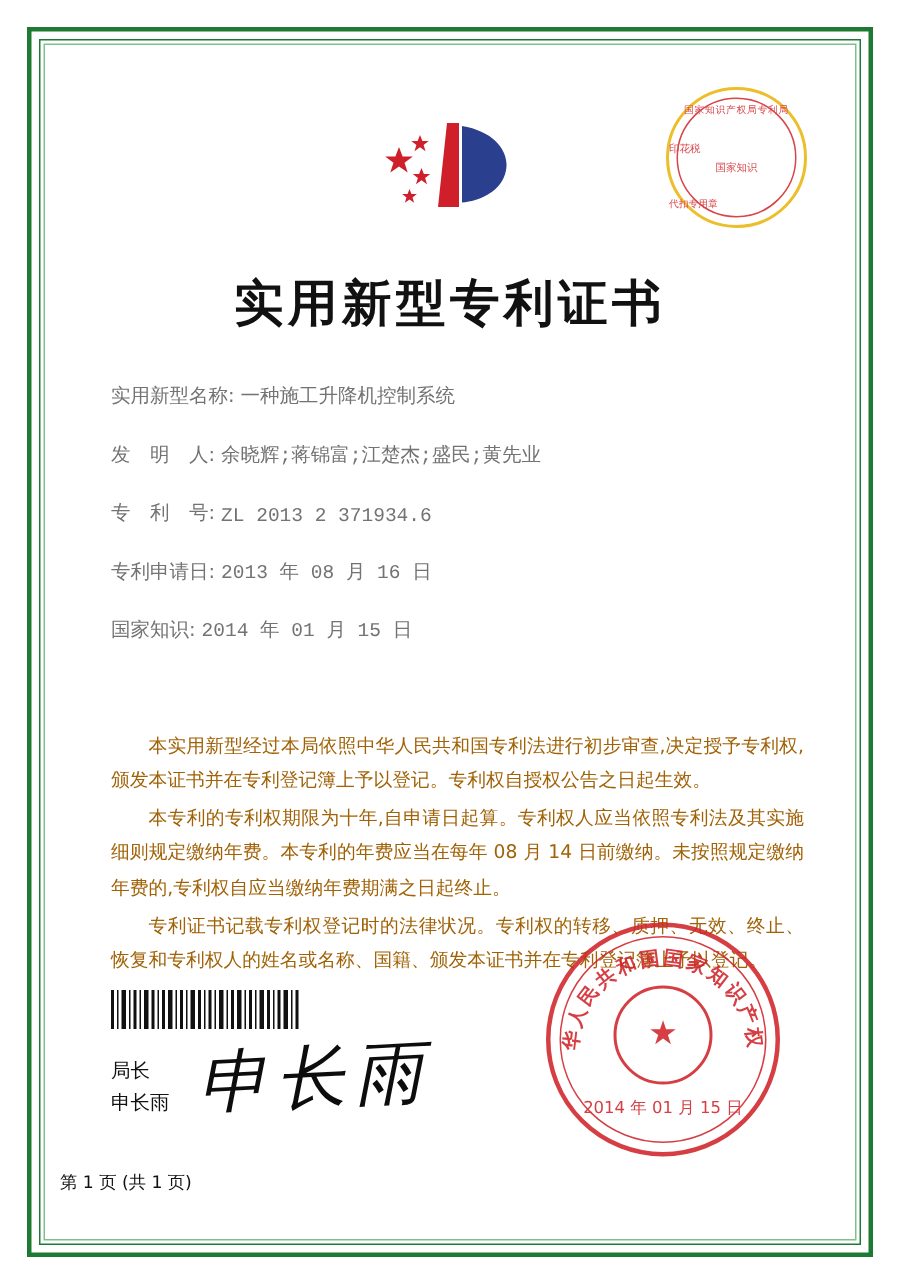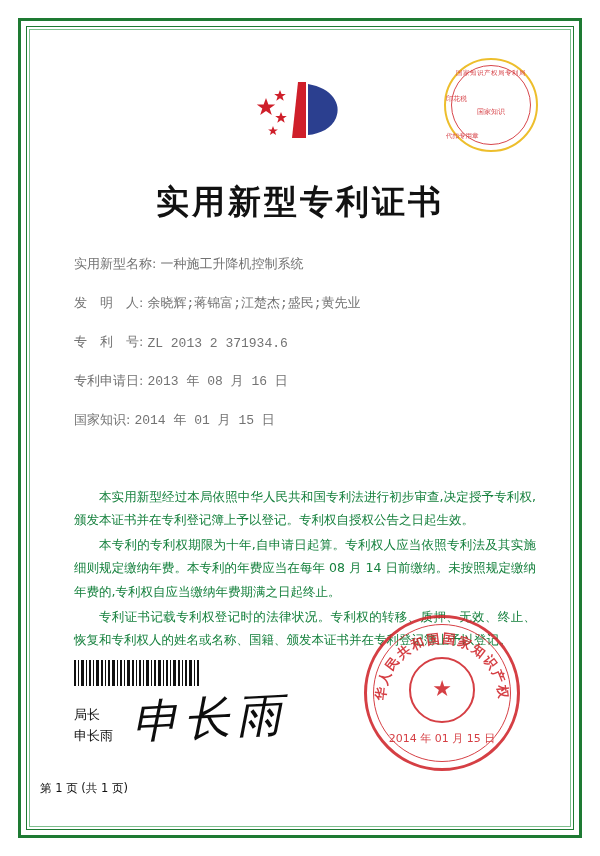--- a/index.html
+++ b/index.html
@@ -162,21 +162,21 @@
     font-family: Liberation Mono, monospace;
   }
   
   .body-text {
     position: absolute;
     left: 34px;
     right: 24px;
     top: 445px;
     font-size: 12.5px;
     line-height: 1.85;
-    color: #15803d;
+    color: #a16207;
     text-align: justify;
     font-family: "DejaVu Sans", "Liberation Sans", sans-serif;
   }
   .body-text p {
     margin: 0 0 2px 0;
     text-indent: 25px;
   }
   
   .barcode {
     position: absolute;

